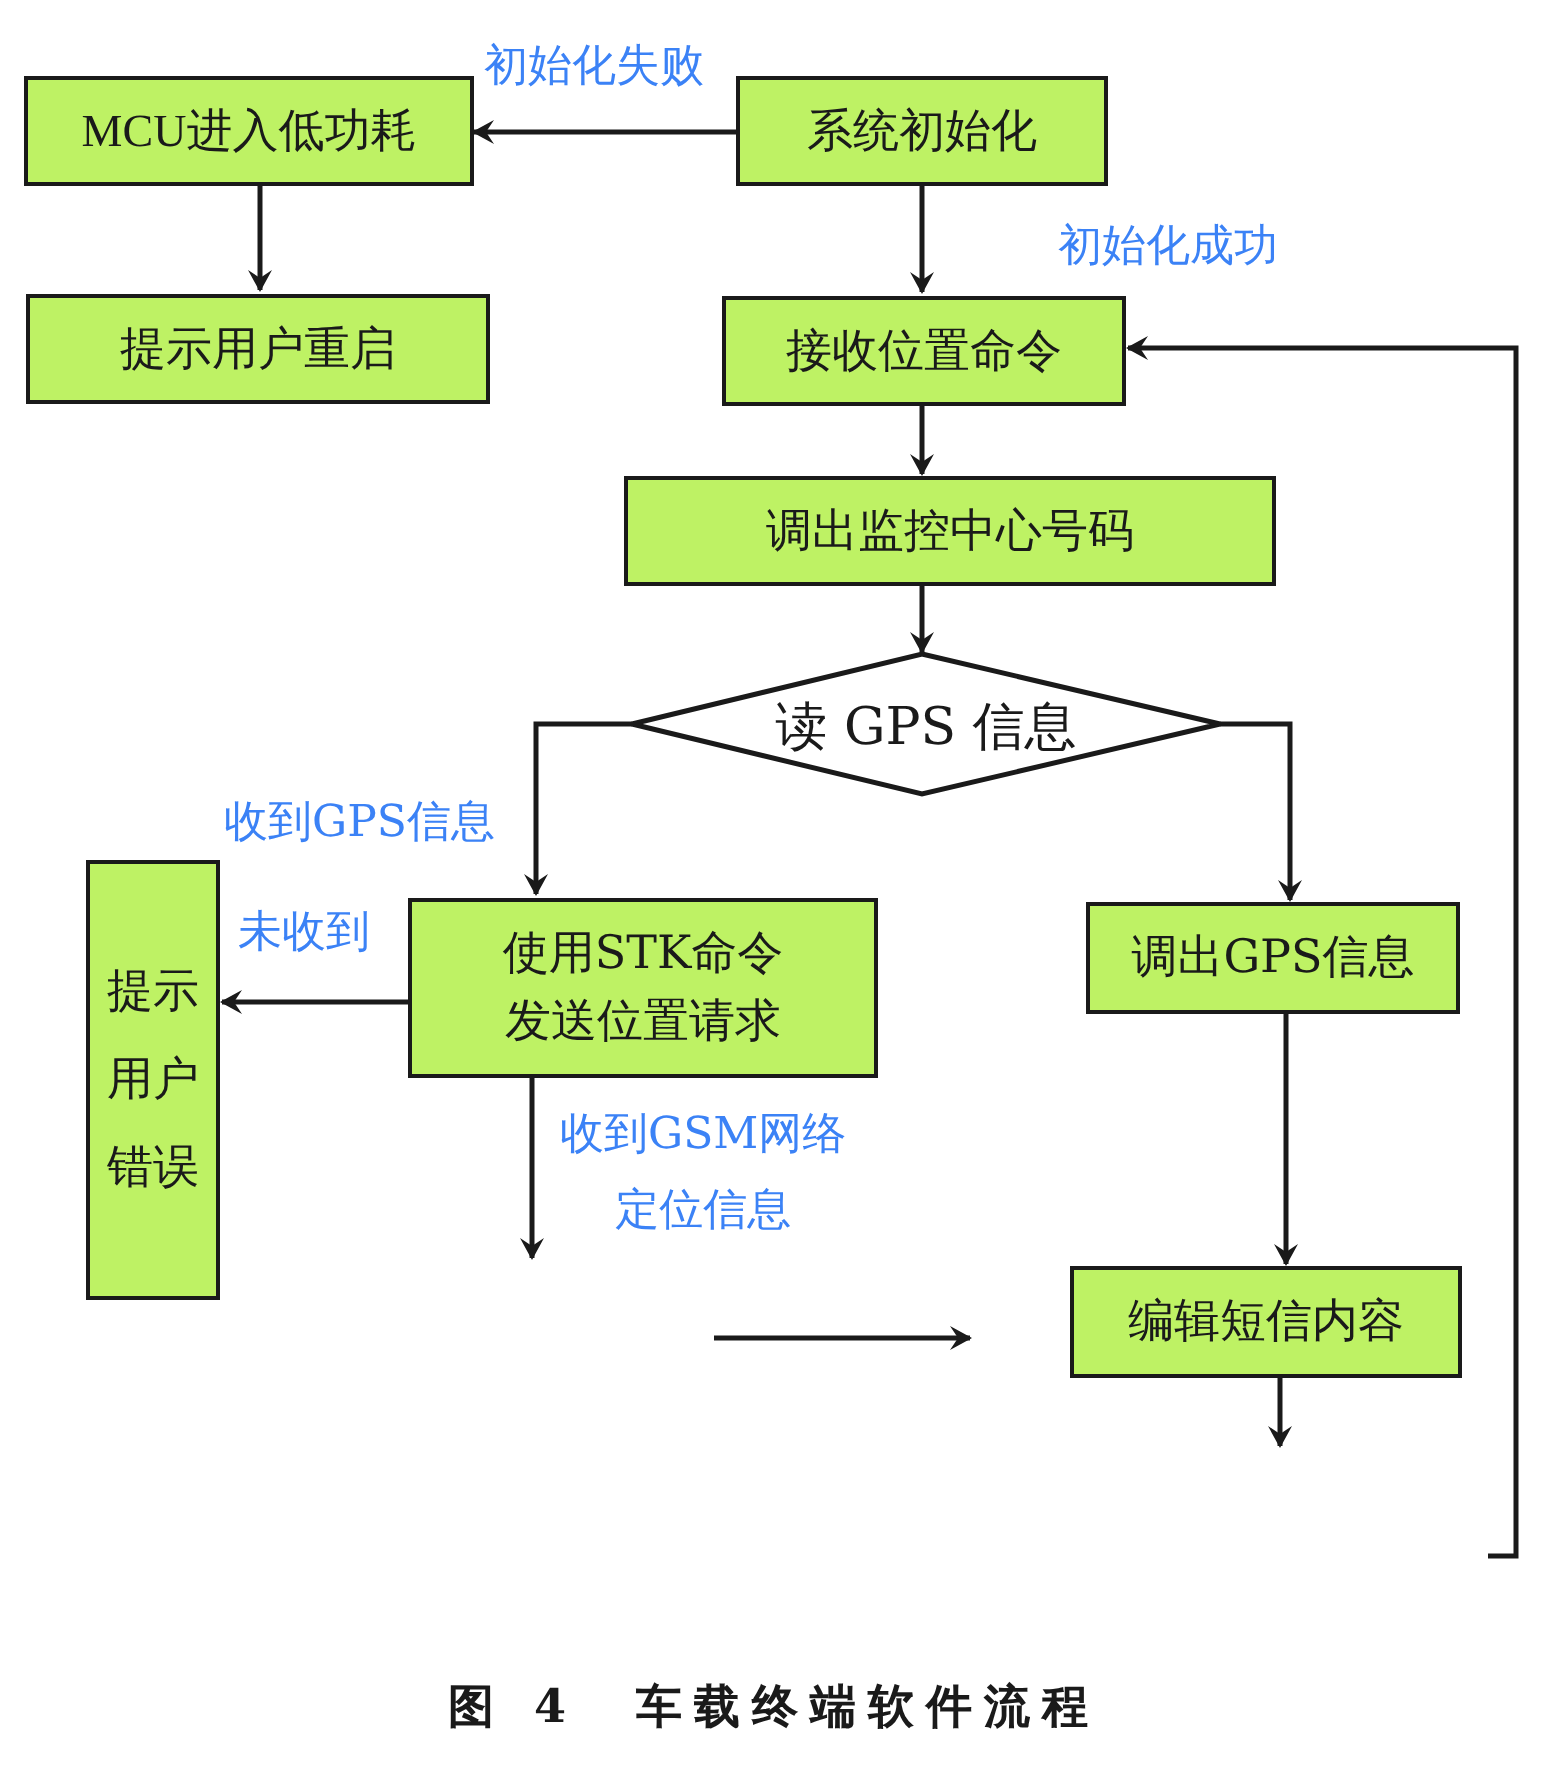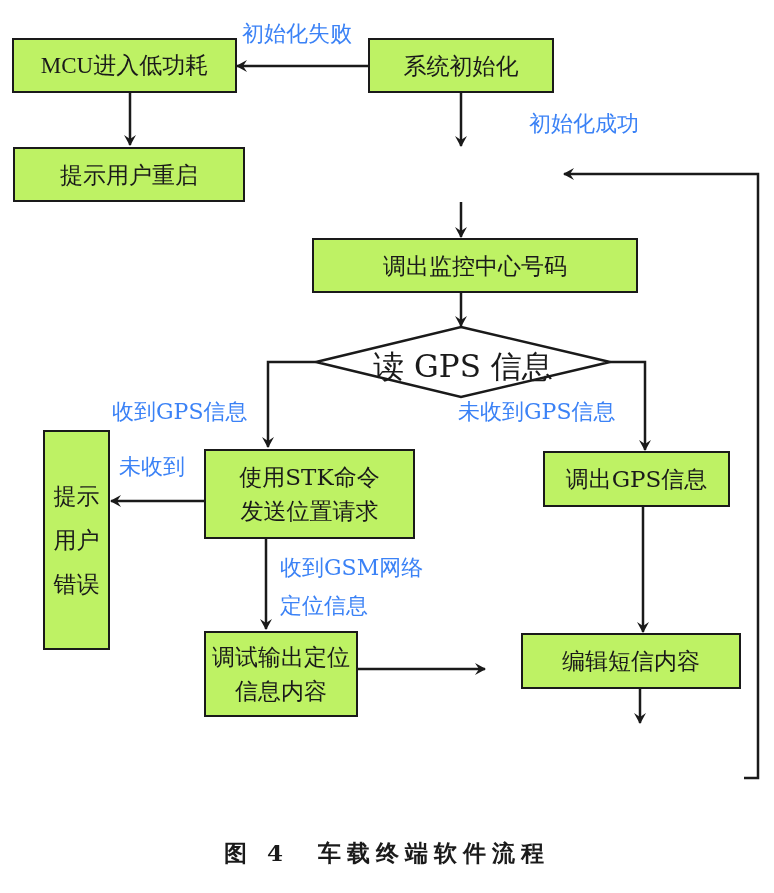--- a/index.html
+++ b/index.html
@@ -4,21 +4,21 @@
   <style>
     html, body { margin: 0; padding: 0; background: #ffffff; }
     body { width: 774px; height: 893px; position: relative; overflow: hidden;
            font-family: "DejaVu Serif", "Liberation Serif", serif; color: #1a1a1a; }
     #diagram { position: absolute; left: 0; top: 0; width: 774px; height: 893px; }
     .node { position: absolute; box-sizing: border-box; border: 2.5px solid #1a1a1a; background: #bef264;
             display: flex; align-items: center; justify-content: center; text-align: center;
             font-size: 23px; line-height: 34px; white-space: pre-line; }
     .lbl { position: absolute; font-size: 22px; line-height: 28px; white-space: pre-line; color: #3b82f6; }
     .vert { flex-direction: column; line-height: 44px; }
-    .decision-text { position: absolute; font-size: 31px; left: 318px; top: 346px; width: 290px; text-align: center; }
+    .decision-text { position: absolute; font-size: 26px; left: 318px; top: 346px; width: 290px; text-align: center; }
     .caption { position: absolute; left: 0; width: 774px; top: 838px; text-align: center;
                font-size: 23px; font-weight: bold; letter-spacing: 6px; }
   </style>
 </head>
 <body>
 
 <div id="diagram">
   <svg width="774" height="893" style="position:absolute;left:0;top:0">
     <defs>
       <marker id="ah" markerWidth="12" markerHeight="12" refX="10" refY="6" orient="auto" markerUnits="userSpaceOnUse">
@@ -53,35 +53,33 @@
 
       <line x1="640" y1="687" x2="640" y2="723" marker-end="url(#ah)"></line>
 
       <polyline points="744,778 758,778 758,174 564,174" marker-end="url(#ah)"></polyline>
     </g>
   </svg>
 
   <div class="node" style="left:12px;top:38px;width:225px;height:55px;font-family:'Liberation Serif',serif;">MCU进入低功耗</div>
   <div class="node" style="left:13px;top:147px;width:232px;height:55px;">提示用户重启</div>
   <div class="node" style="left:368px;top:38px;width:186px;height:55px;">系统初始化</div>
+  <div class="node" style="left:361px;top:148px;width:202px;height:55px;">接收位置命令</div>
   <div class="node" style="left:312px;top:238px;width:326px;height:55px;">调出监控中心号码</div>
   <div class="decision-text">读 GPS 信息</div>
   <div class="node vert" style="left:43px;top:430px;width:67px;height:220px;">提示
 用户
 错误</div>
-  <div class="node" style="left:204px;top:449px;width:211px;height:90px;">使用STK命令
+  <div class="node" style="left:204px;top:449px;width:235px;height:90px;">使用STK命令
 发送位置请求</div>
   <div class="node" style="left:543px;top:451px;width:187px;height:56px;">调出GPS信息</div>
-  <div class="node" style="left:204px;top:631px;width:154px;height:86px;">调试输出定位
-信息内容</div>
-  <div class="node" style="left:521px;top:633px;width:220px;height:56px;">编辑短信内容</div>
+  <div class="node" style="left:535px;top:633px;width:196px;height:56px;">编辑短信内容</div>
 
 
   <div class="lbl" style="left:242px;top:20px;">初始化失败</div>
   <div class="lbl" style="left:500px;top:110px;margin-left:29px;">初始化成功</div>
   <div class="lbl" style="left:112px;top:398px;">收到GPS信息</div>
-  <div class="lbl" style="left:458px;top:398px;">未收到GPS信息</div>
   <div class="lbl" style="left:119px;top:453px;">未收到</div>
-  <div class="lbl" style="left:280px;top:549px;line-height:38px;">收到GSM网络
+  <div class="lbl" style="left:280px;top:549px;text-align:center;line-height:38px;">收到GSM网络
 定位信息</div>
 
   <div class="caption">图 4　车载终端软件流程</div>
 </div>
 
 </body></html>

